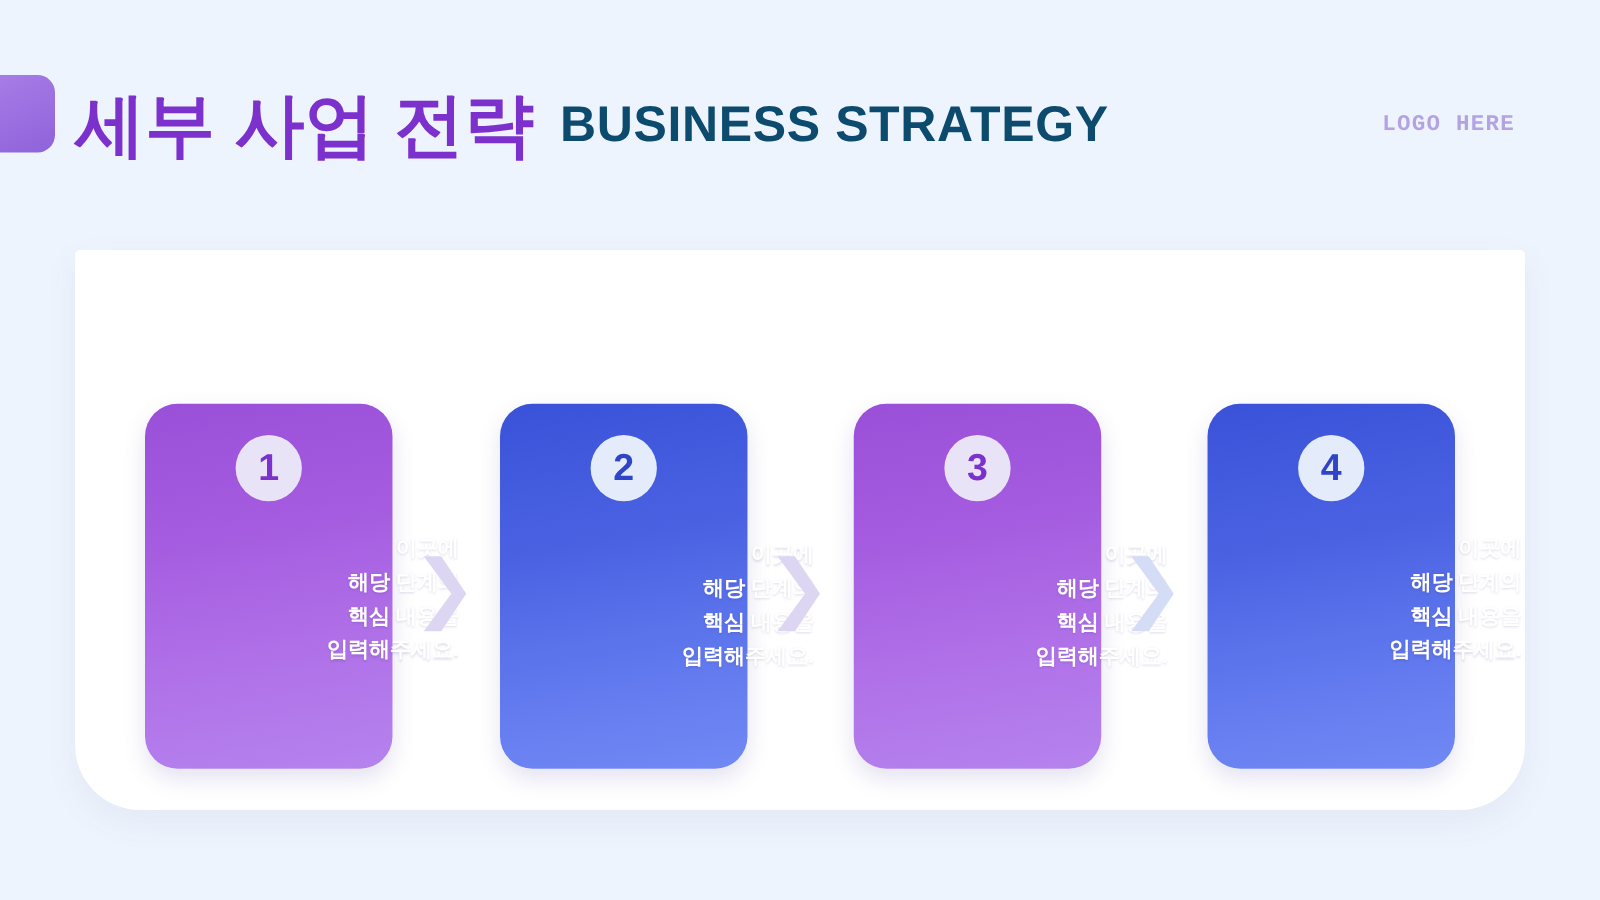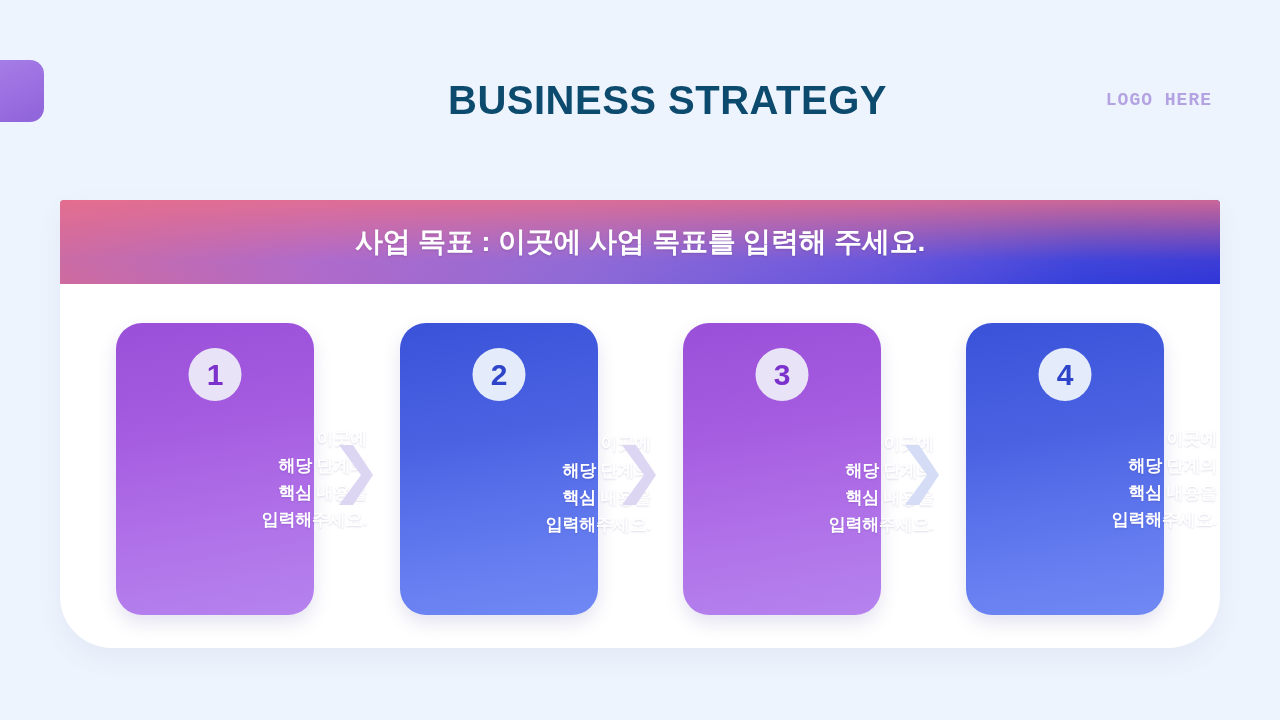--- a/index.html
+++ b/index.html
@@ -194,29 +194,27 @@
   .chevron.c3 { left: 843px; }
   .chevron svg { display: block; width: 38px; height: 62px; }
 </style>
 </head>
 <body>
 
 <div class="slide">
 
   <div class="header">
     <div class="accent-bar"></div>
+    <div class="title-ko">세부 사업 전략</div>
     <div class="title-en">BUSINESS STRATEGY</div>
     <div class="logo-here">LOGO HERE</div>
   </div>
 
   <div class="panel">
 
-    <div class="banner">
-      <div class="banner-text">사업 목표 : 이곳에 사업 목표를 입력해 주세요.</div>
-    </div>
 
     <div class="steps">
 
       <div class="step-card purple s1">
         <div class="step-num-circle">1</div>
         <div class="step-body">이곳에
 해당 단계의
 핵심 내용을
 입력해주세요.</div>
       </div>

